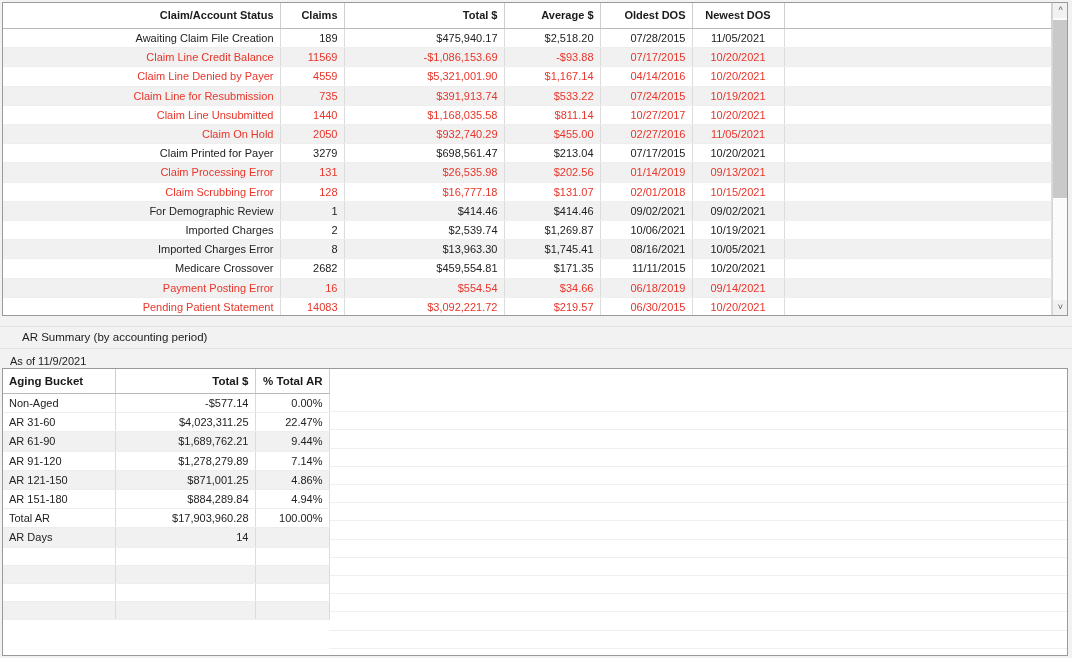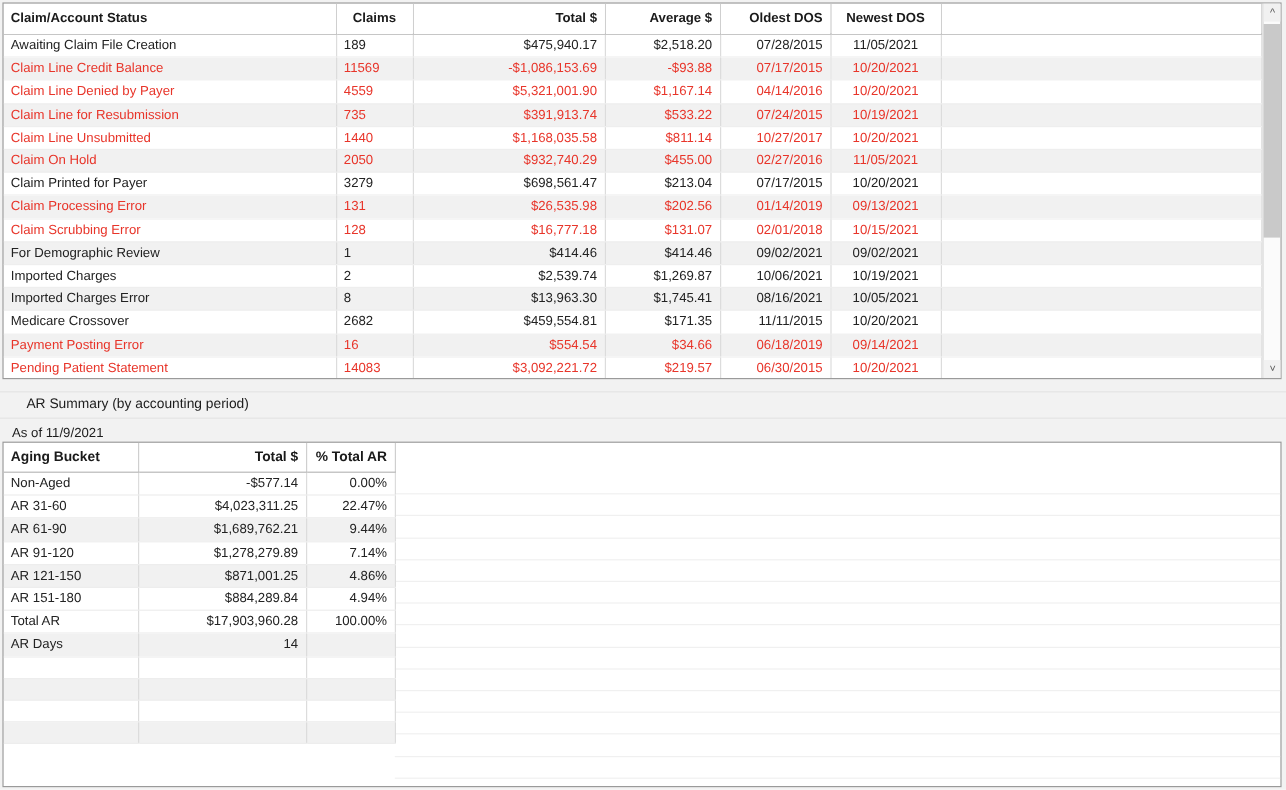--- a/index.html
+++ b/index.html
@@ -36,22 +36,22 @@
   table.grid th{
     font-weight:bold;
     font-size:11px;
     height:25px;line-height:25px;
     color:#1a1a1a;
     background:#ffffff;
     border-bottom:1px solid #b9b9b9;
     border-right:1px solid #cfcfcf;
     position:relative;
   }
-  .c-status{width:277px;text-align:left;margin-top:31px;}
-  .c-claims{width:64px;}
+  .c-status{width:277px;text-align:right;margin-top:31px;}
+  .c-claims{width:64px;text-align:right;}
   .c-total{width:160px;text-align:right;}
   .c-avg{width:96px;text-align:right;}
   .c-oldest{width:92px;text-align:right;}
   .c-newest{width:92px;text-align:center;}
   .c-filler{width:auto;text-align:left;border-right:none;}
   tr.alt td{background:#f1f1f1;}
   tr.redrow td{color:#e8352a;}
   .sort-arrow{
     position:absolute;top:-6px;left:138px;
     font-size:10px;color:#6d6d6d;line-height:10px;

